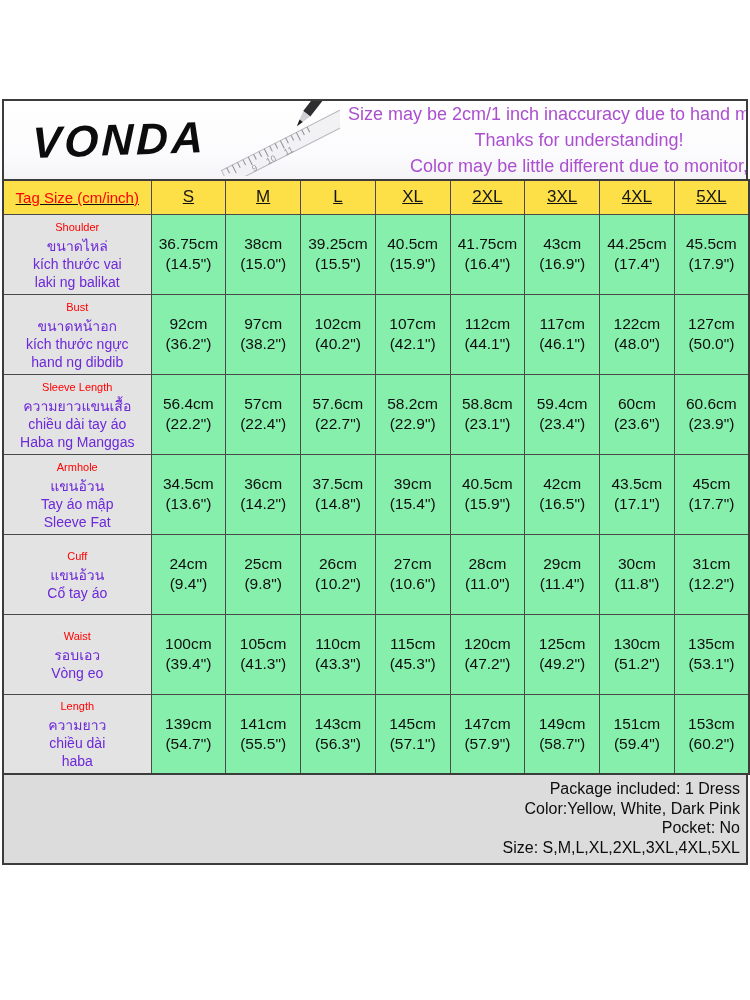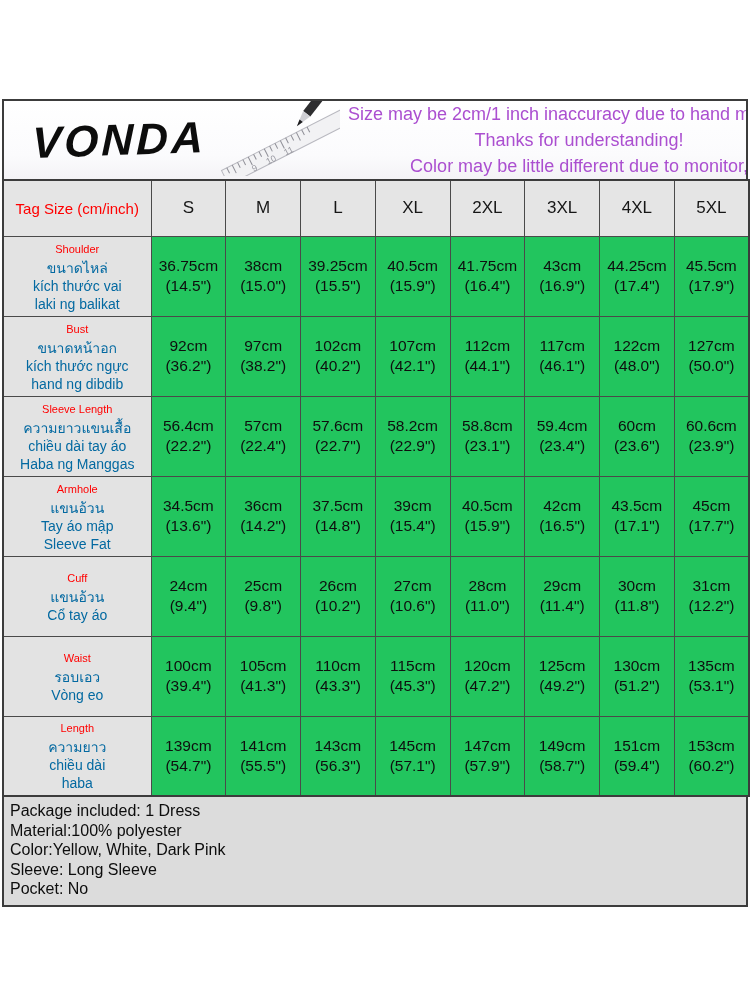--- a/index.html
+++ b/index.html
@@ -12,34 +12,34 @@
   .brand{font-weight:800;font-style:italic;font-size:44px;letter-spacing:3px;color:#0c0c0c;margin-left:28px;transform:skewX(-3deg) rotate(-2deg);white-space:nowrap;}
   .sketch{flex:0 0 auto;margin-left:4px;}
   .notes{flex:0 0 auto;margin-left:8px;font-size:18px;line-height:26px;text-align:center;}
   .hand{flex:0 0 auto;margin-left:auto;margin-right:2px;}
 
   
   table.size{border-collapse:collapse;table-layout:fixed;width:746px;margin-top:-2px;border:2px solid #3c3c3c;}
   table.size th,table.size td{border:1px solid #4a4a4a;text-align:center;vertical-align:middle;padding:2px;}
   col.c-label{width:148px;}
   col.c-size{width:74.75px;}
-  tr.head-row{height:56px;background:#e5e5e5;}
+  tr.head-row{height:34px;background:#fde047;text-decoration:underline;}
   th.corner-th{font-size:15px;font-weight:400;}
   th.size-th{font-size:17px;font-weight:400;color:#161616;}
   tbody tr{height:80px;}
   td.label-cell{background:#e3e3e3;font-size:14px;line-height:18px;padding:3px 1px;}
   .lbl-en{font-size:11px;line-height:19px;}
-  .lbl-loc{color:#0369a1;}
-  td.val-cell{background:#22c55e;font-size:15.5px;line-height:20px;color:#0e0e0e;margin-top:16px;}
+  .lbl-loc{color:#6d28d9;}
+  td.val-cell{background:#86efac;font-size:15.5px;line-height:20px;color:#0e0e0e;margin-top:16px;}
 
   .red{color:#ff0000;}
   .purple{color:#ab4fd0;}
 
   
-  .details{box-sizing:border-box;width:746px;margin-top:-2px;border:2px solid #3c3c3c;background:#dcdcdc;padding:4px 6px 6px 6px;font-size:16px;line-height:19.5px;color:#0d0d0d;}
+  .details{box-sizing:border-box;width:746px;margin-top:-2px;border:2px solid #3c3c3c;background:#dcdcdc;padding:4px 6px 6px 6px;font-size:16px;line-height:19.5px;color:#0d0d0d;text-align:right;}
 </style>
 </head>
 <body>
 
 <div class="page">
   <div class="sheet">
 
     <div class="banner">
       <div class="brand">VONDA</div>
 
@@ -411,20 +411,19 @@
             <td class="val-cell">
               <div>153cm</div>
               <div>(60.2")</div>
             </td>
           </tr>
         </tbody>
     </table>
 
     <div class="details">
         <div>Package included: 1 Dress</div>
-        <div>Material:100% polyester</div>
         <div>Color:Yellow, White, Dark Pink</div>
-        <div>Sleeve: Long Sleeve</div>
         <div>Pocket: No</div>
+        <div>Size: S,M,L,XL,2XL,3XL,4XL,5XL</div>
       </div>
 
   </div>
 </div>
 
 </body></html>

